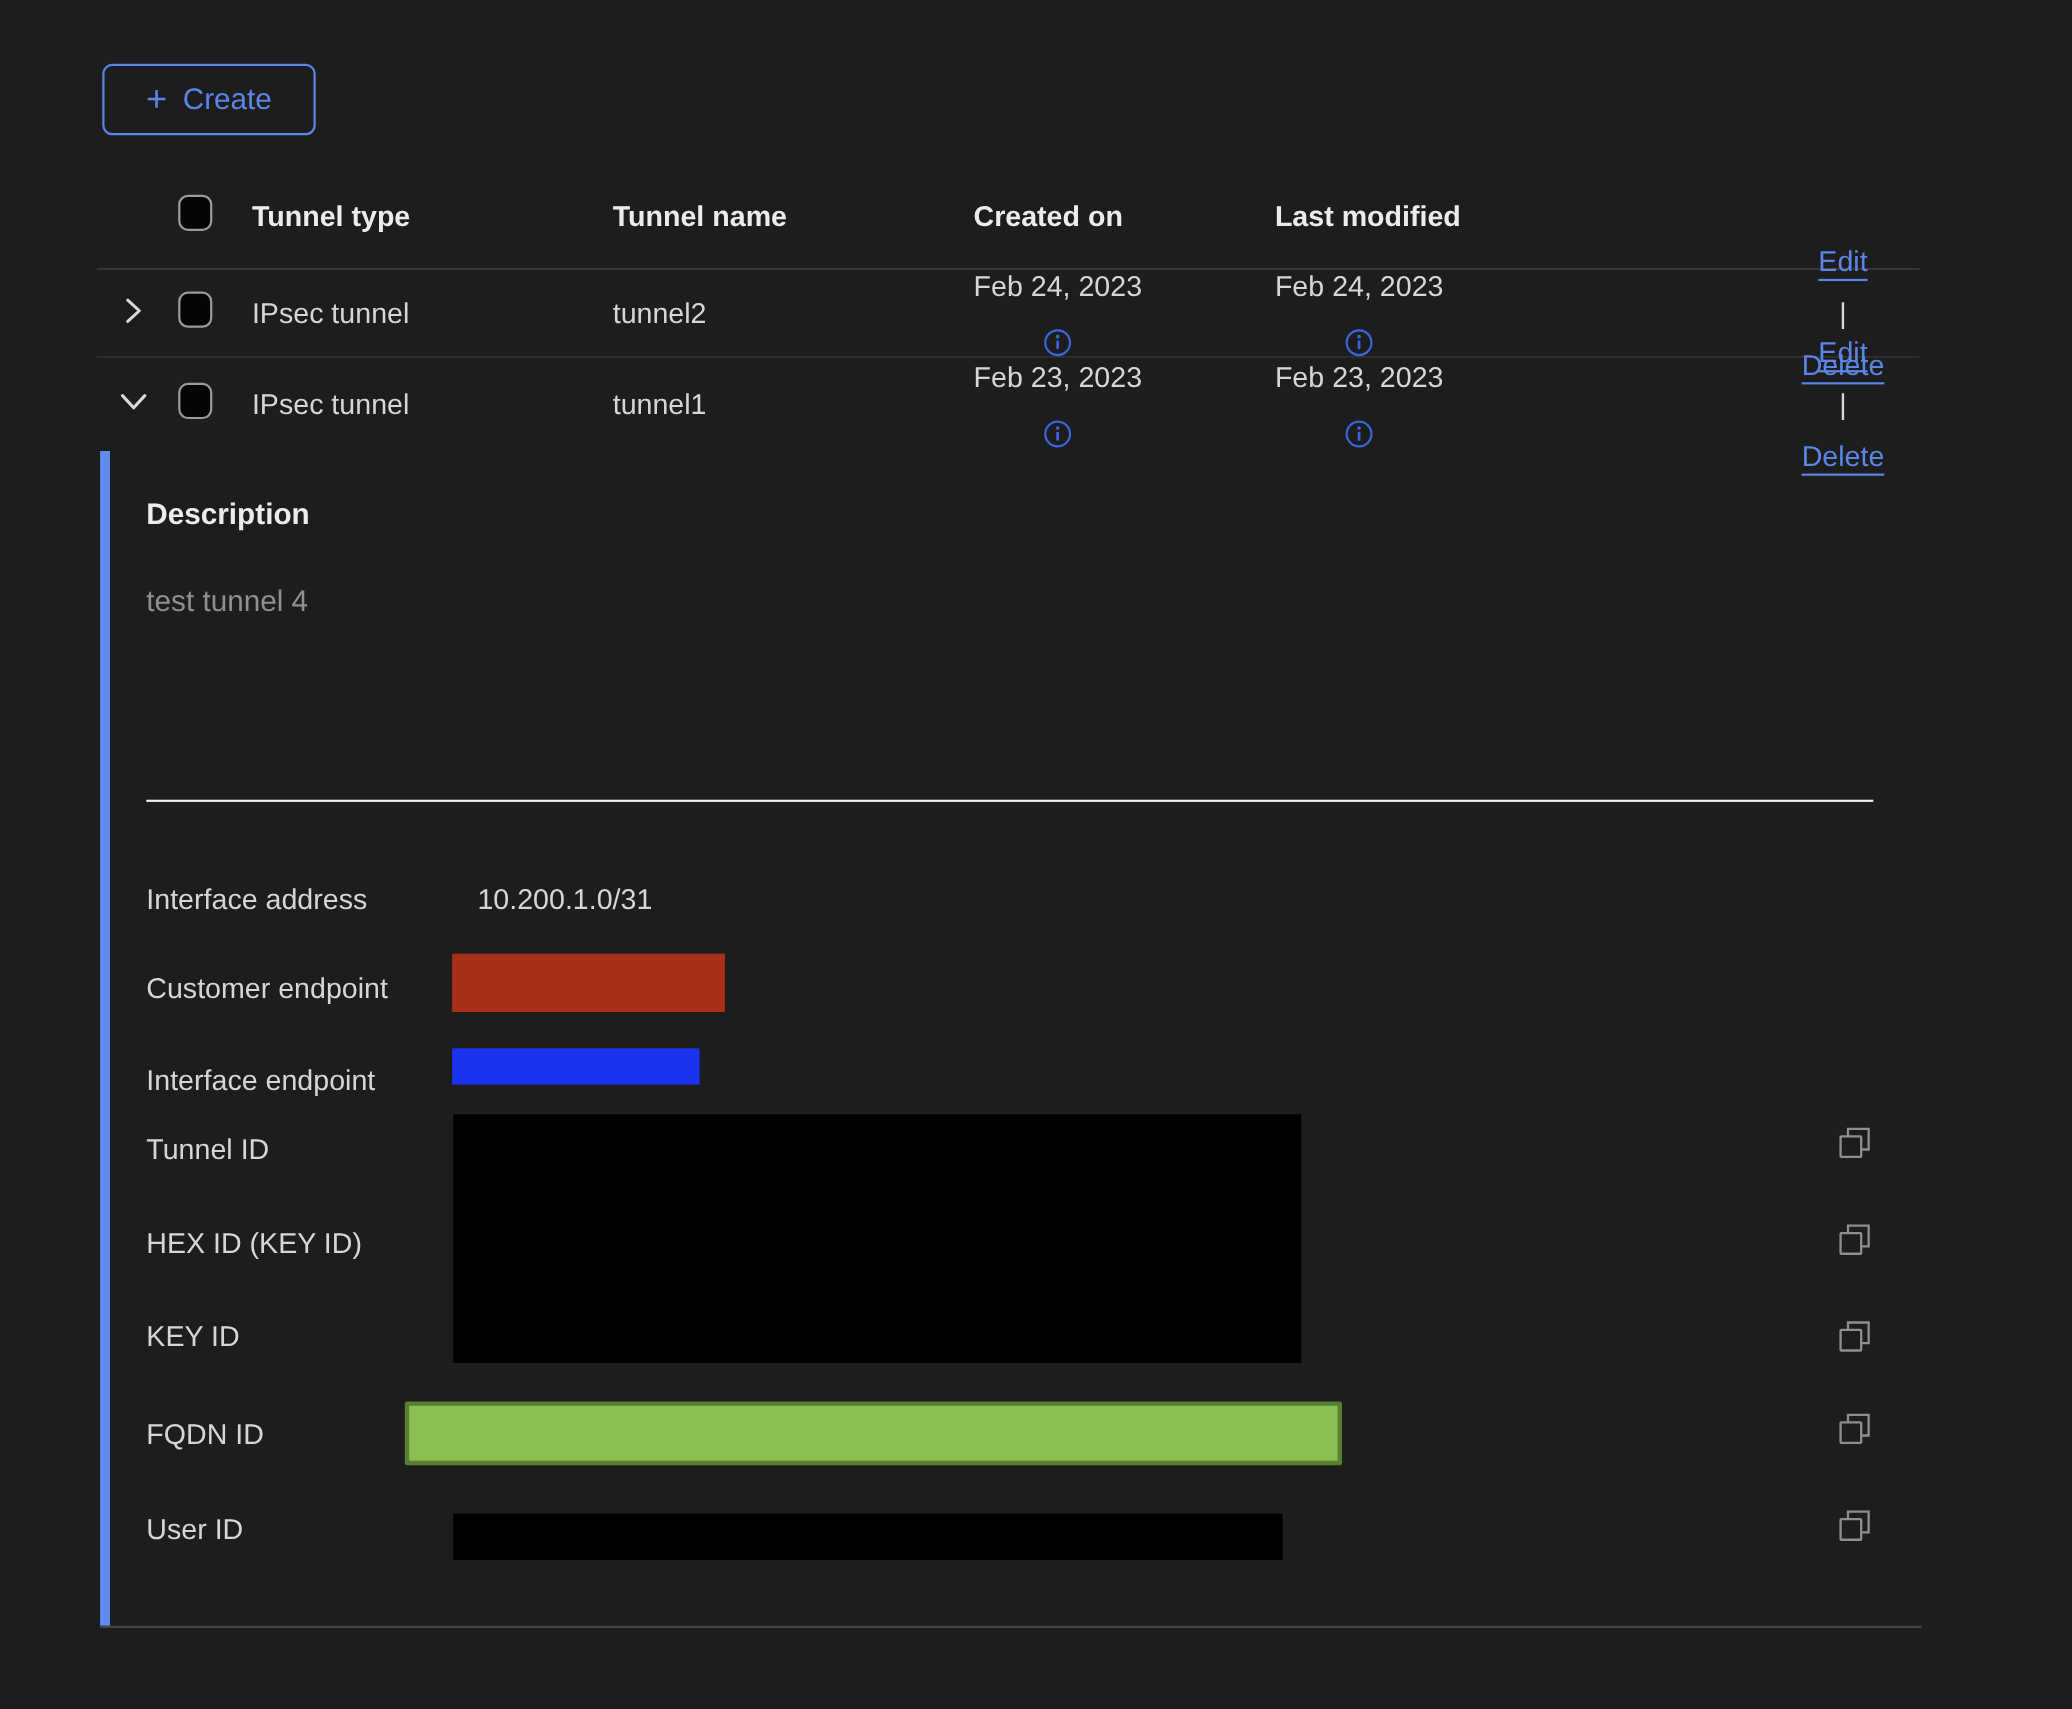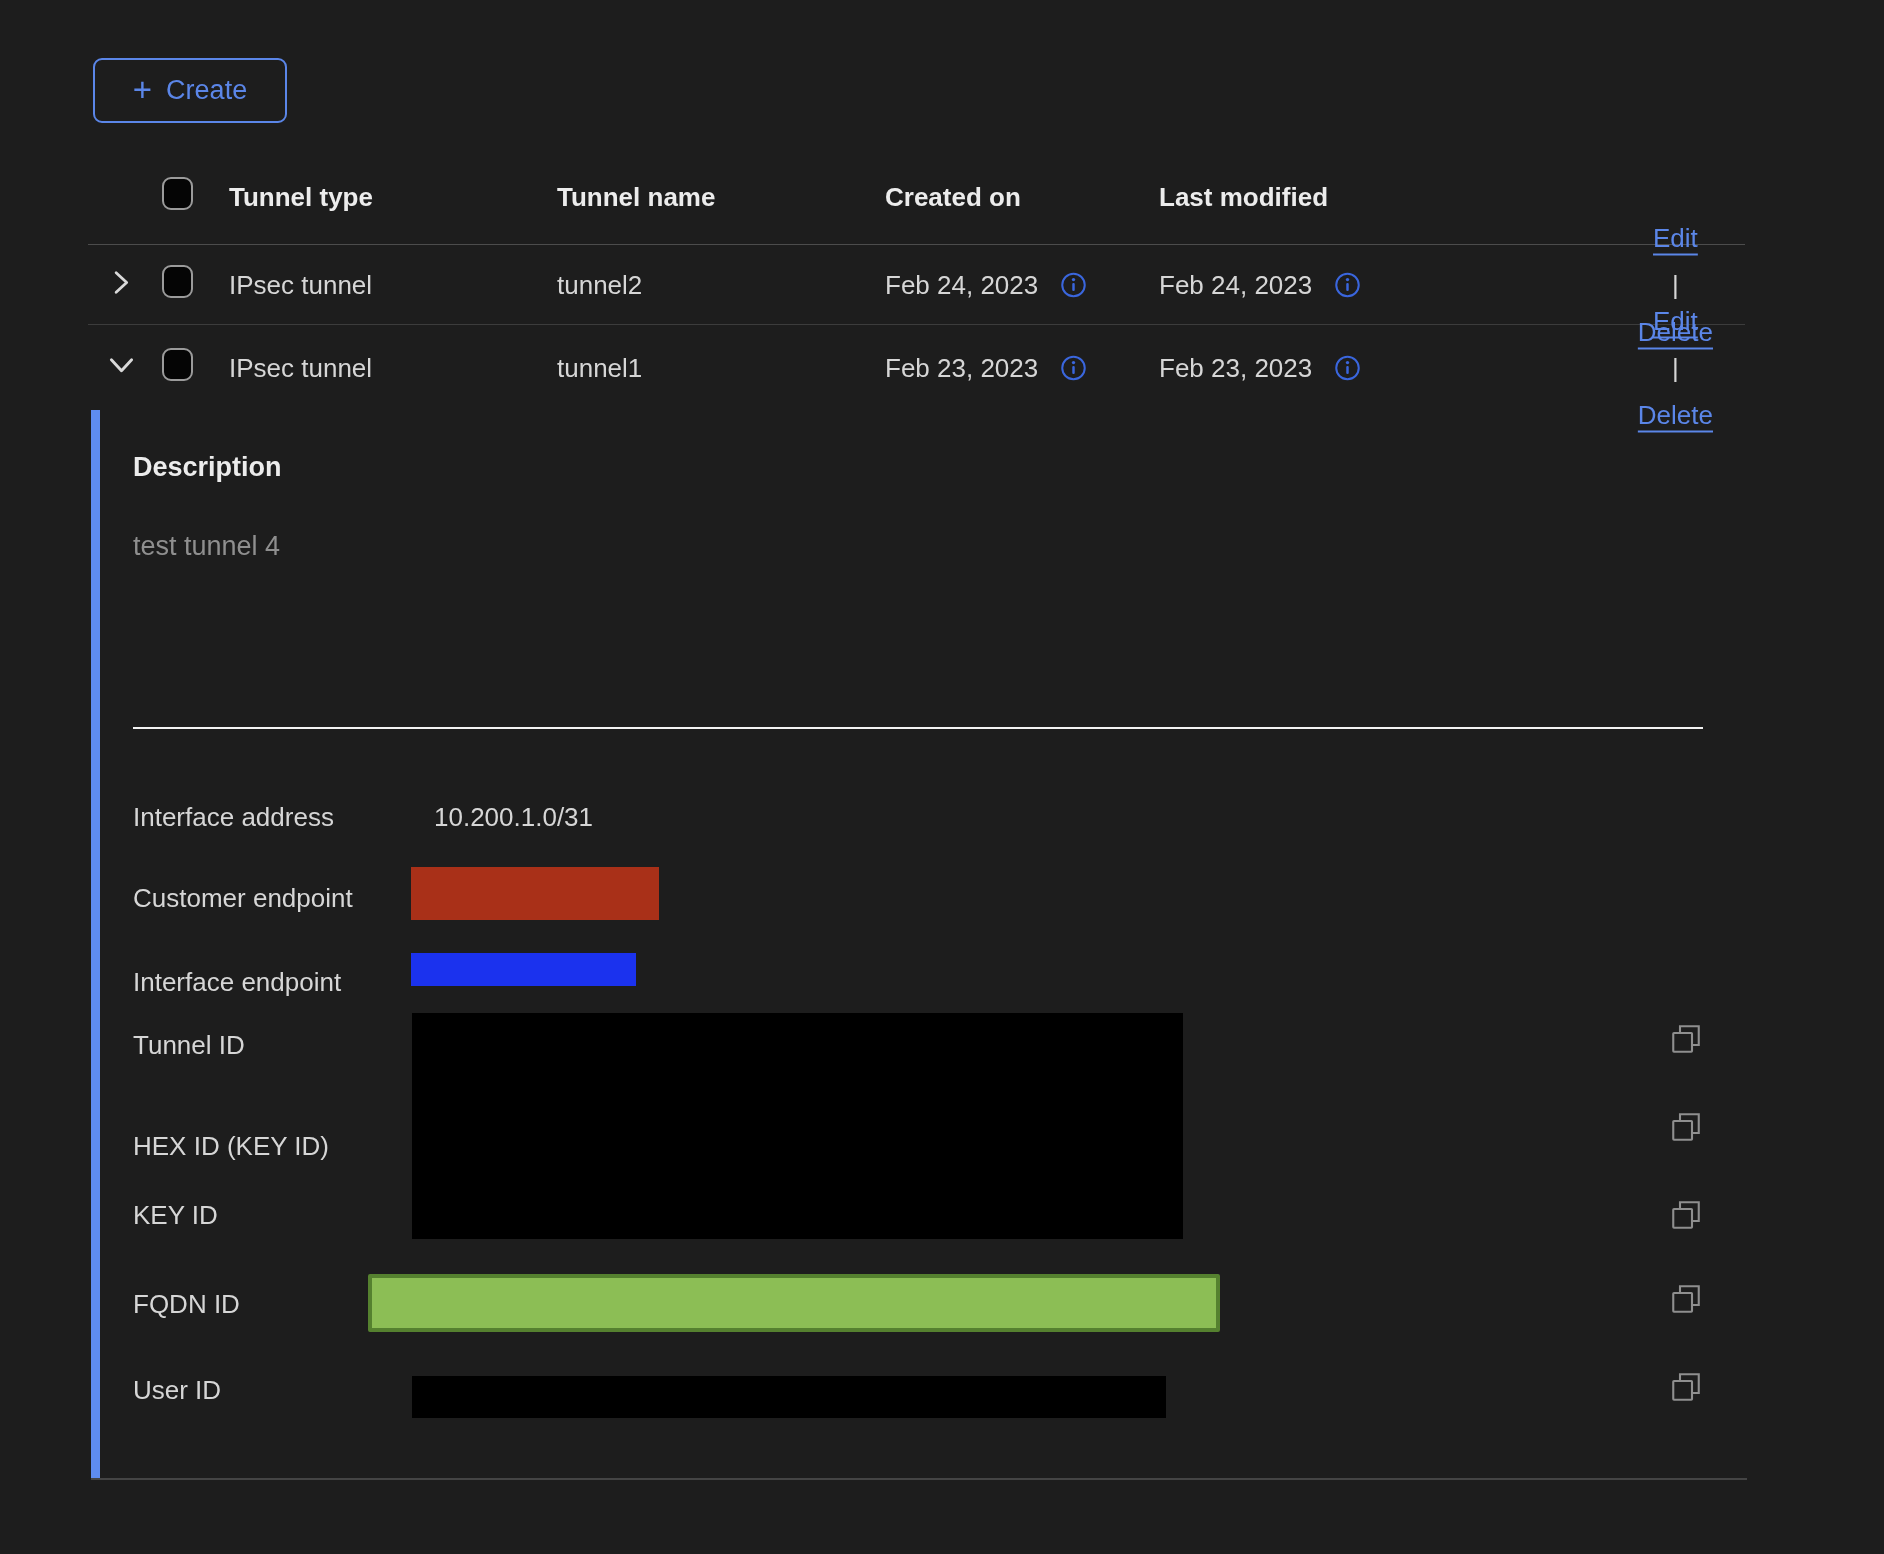--- a/index.html
+++ b/index.html
@@ -43,21 +43,21 @@
   .col-name{left:469px;}
   .col-created{left:797px;}
   .col-modified{left:1071px;}
   .col-actions{left:auto;right:32px;}
 
   .checkbox{
     width:31px;height:33px;border:2px solid var(--checkbox-border);
     border-radius:9px;background:#050505;display:inline-block;cursor:pointer;
   }
   .expander{width:30px;height:30px;display:inline-flex;align-items:center;justify-content:center;cursor:pointer;color:#d9d9d9;}
-  .date-cell{display:inline-flex;align-items:center;gap:22px;}
+  .date-cell{display:inline-flex;align-items:center;gap:22px;flex-direction:column;}
   .info-icon{width:27px;height:27px;color:var(--info);display:inline-flex;cursor:pointer;}
   .actions{display:inline-flex;align-items:center;gap:16px;font-size:26px;flex-direction:column;}
   .link{color:var(--accent);text-decoration:underline;text-underline-offset:7px;text-decoration-thickness:2px;cursor:pointer;}
   .pipe{color:var(--text);}
 
   
   .detail{position:absolute;left:0;top:410px;width:1884px;height:1070px;}
   .blue-bar{position:absolute;left:91px;top:0;width:9px;height:1068px;background:var(--accent-bar);}
   .detail-label{position:absolute;font-size:26px;color:var(--text);white-space:nowrap;}
   .desc-label{left:133px;top:42px;font-size:27px;font-weight:600;color:var(--text-strong);}
@@ -192,21 +192,21 @@
   <div class="detail-label" style="left:133px;top:392px;">Interface address</div>
   <div class="detail-label" style="left:434px;top:392px;">10.200.1.0/31</div>
 
   <div class="detail-label" style="left:133px;top:473px;">Customer endpoint</div>
   <div class="redact red"></div>
 
   <div class="detail-label" style="left:133px;top:557px;">Interface endpoint</div>
   <div class="redact blue"></div>
 
   <div class="detail-label" style="left:133px;top:620px;">Tunnel ID</div>
-  <div class="detail-label" style="left:133px;top:705px;margin-top:16px;">HEX ID (KEY ID)</div>
+  <div class="detail-label" style="left:133px;top:705px;">HEX ID (KEY ID)</div>
   <div class="detail-label" style="left:133px;top:790px;">KEY ID</div>
   <div class="redact black-big"></div>
 
   <div class="detail-label" style="left:133px;top:879px;">FQDN ID</div>
   <div class="redact green"></div>
 
   <div class="detail-label" style="left:133px;top:965px;">User ID</div>
   <div class="redact black-bar"></div>
 
   <button class="copy-btn copy-1">

